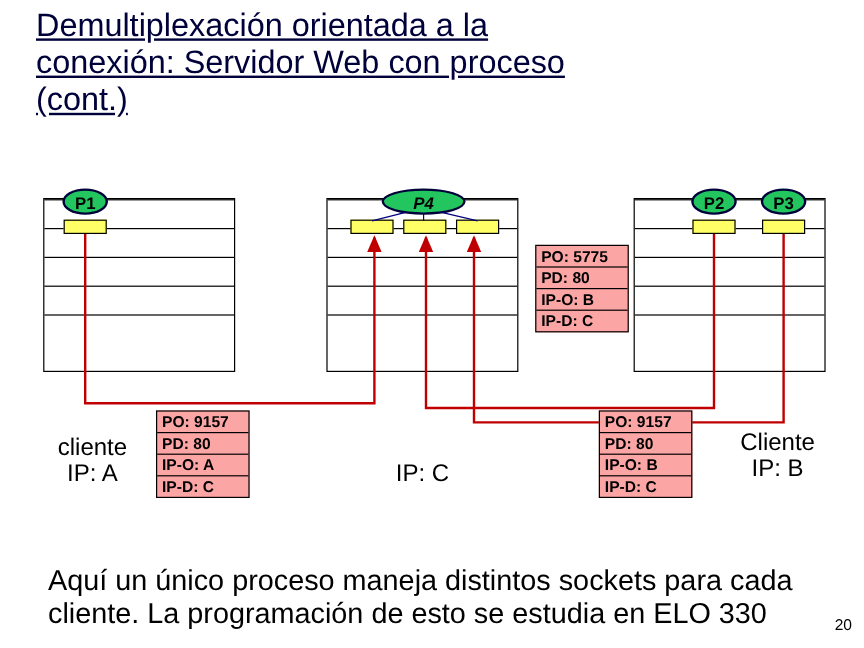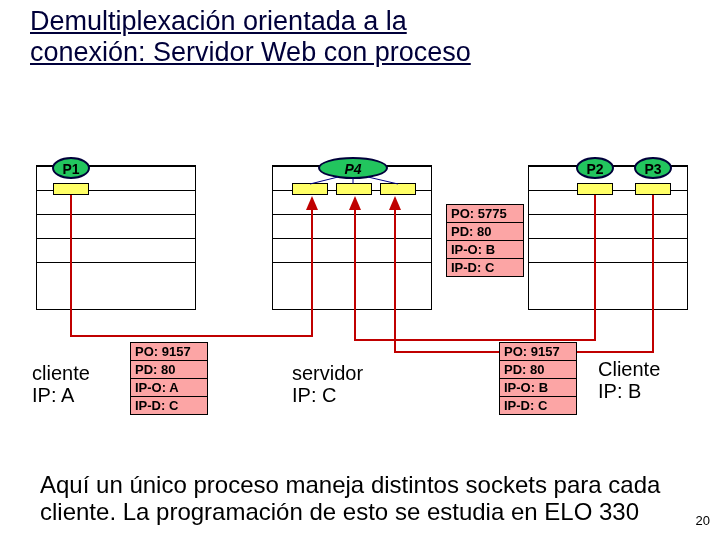--- a/index.html
+++ b/index.html
@@ -59,20 +59,21 @@
   .pktbox div {
     padding: 1px 4px;
     border-bottom: 1px solid #000;
     white-space: nowrap;
   }
   .pktbox div:last-child { border-bottom: none; }
   .lbl {
     position: absolute;
     font-size: 20px;
     color: #000;
+    text-align: center;
     line-height: 1.1;
   }
   .foot {
     position: absolute;
     left: 40px;
     bottom: 14px;
     width: 630px;
     font-size: 24px;
     color: #000;
     line-height: 1.15;
@@ -89,20 +90,21 @@
     width: 720px; height: 540px;
     pointer-events: none;
   }
 </style>
 </head>
 <body>
 
 <div class="title">
   <span>Demultiplexación orientada a la</span><br>
   <span>conexión: Servidor Web con proceso</span><br>
+  <span>(cont.)</span>
 </div>
 
 <div class="stack" style="left:36px; top:165px; width:160px; height:145px;">
   <div class="row"></div>
     <div class="row"></div>
     <div class="row"></div>
     <div class="row"></div>
     <div class="row"></div>
 </div>
 
@@ -176,21 +178,21 @@
   <div>PD: 80</div>
   <div>IP-O: B</div>
   <div>IP-D: C</div>
 </div>
 
 <div class="lbl" style="left:32px; top:362px; width:90px;">
   <span>cliente</span><br>
   <span>IP: A</span>
 </div>
 <div class="lbl" style="left:292px; top:362px; width:120px;">
-  <span>servidor</span><br>
+  <br>
   <span>IP: C</span>
 </div>
 <div class="lbl" style="left:598px; top:358px; width:100px;">
   <span>Cliente</span><br>
   <span class="small">IP: B</span>
 </div>
 
 <div class="foot">Aquí un único proceso maneja distintos sockets para cada cliente. La programación de esto se estudia en ELO 330</div>
 <div class="pagenum">20</div>
 

